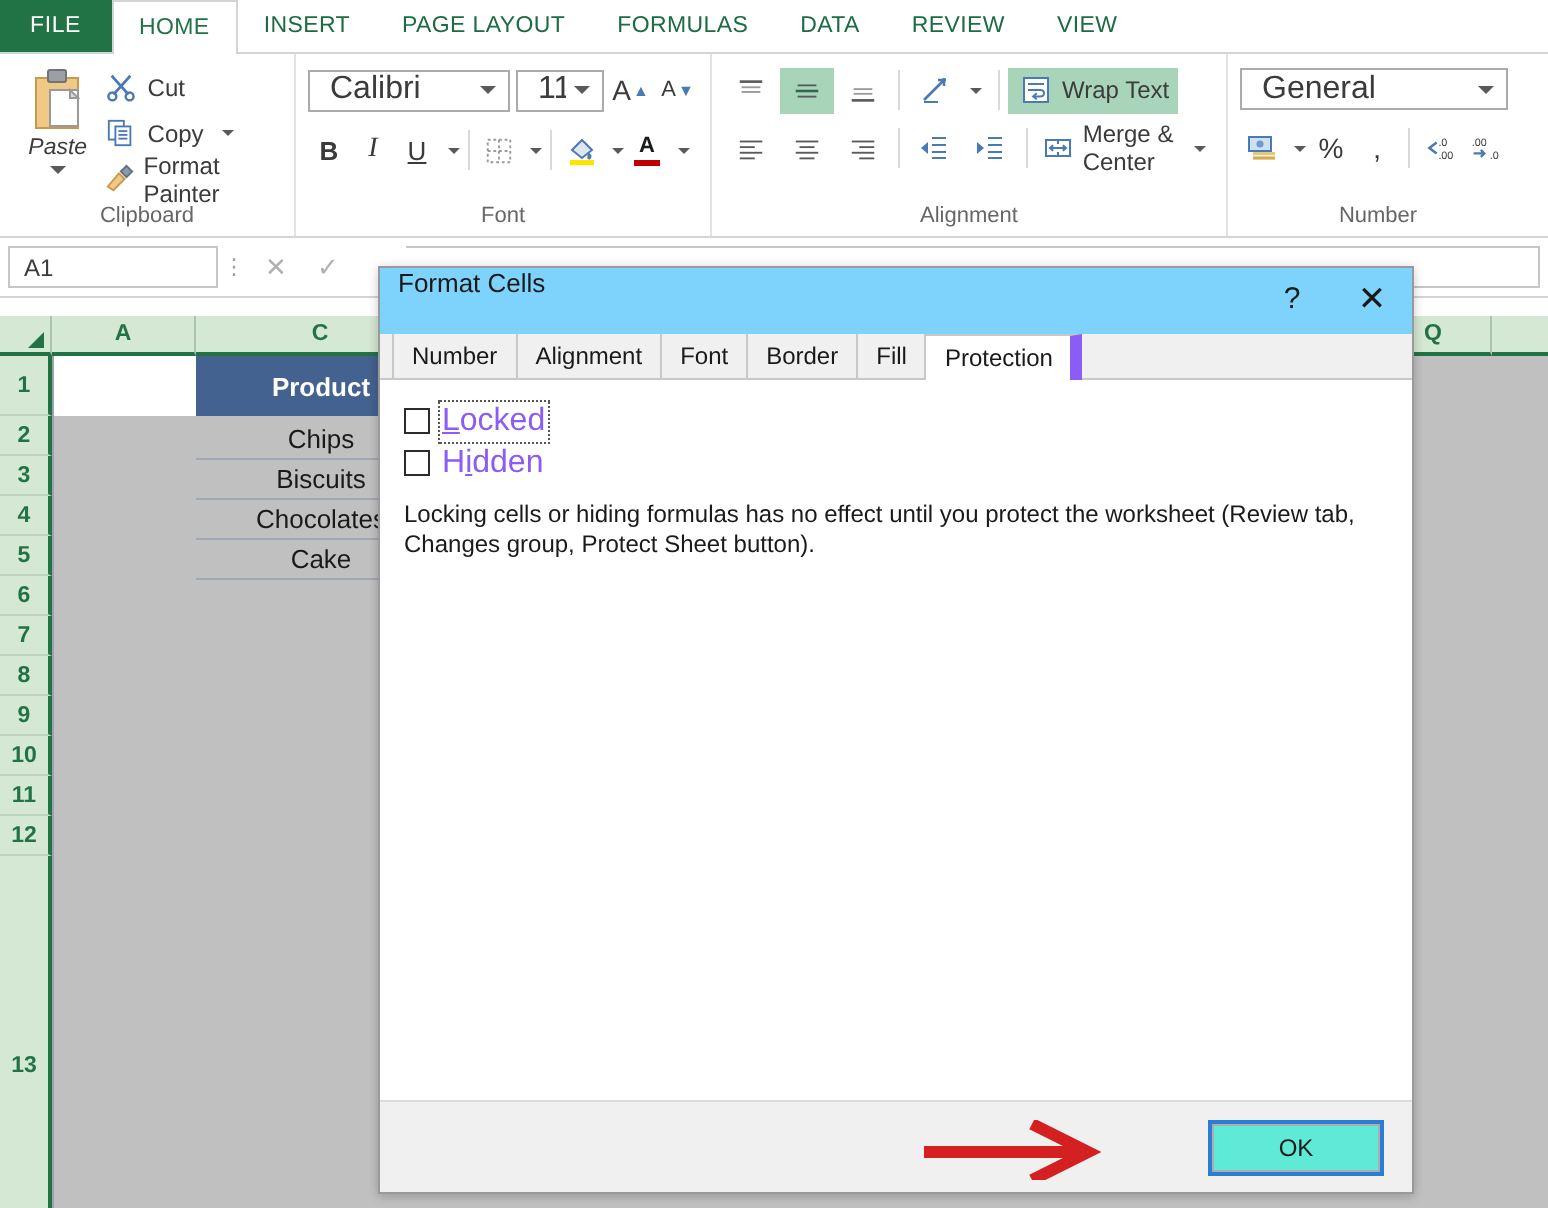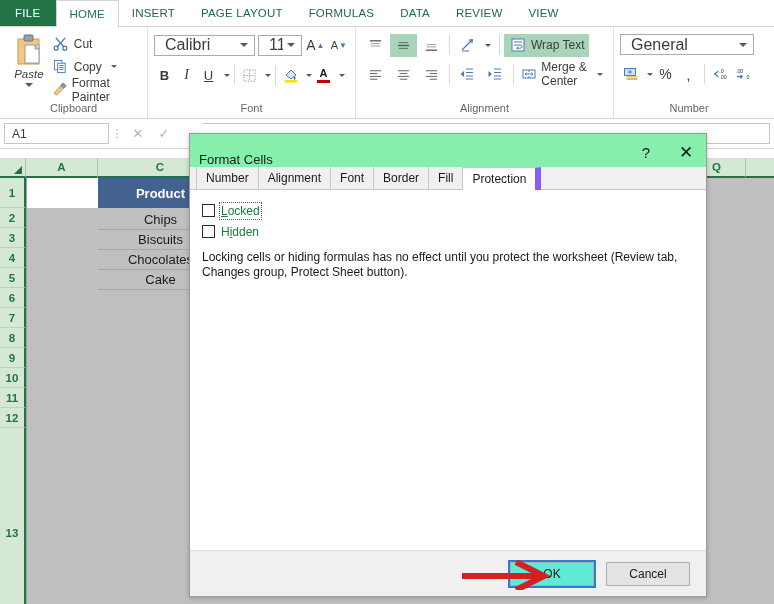--- a/index.html
+++ b/index.html
@@ -225,22 +225,22 @@
   .vline { position: absolute; top: 0; bottom: 0; width: 1px; background: #9aa3a8; }
 
   
   .dlg {
     position: absolute; left: 189px; top: 133px; width: 518px; height: 464px;
     background: #ffffff; border: 1px solid #9a9a9a;
     box-shadow: 0 1px 5px rgba(0,0,0,.22);
     display: flex; flex-direction: column;
   }
   .dlg-title {
-    height: 33px; display: flex; align-items: flex-end;
-    padding-left: 9px; background: #86efac;
+    height: 33px; display: flex; align-items: flex-start;
+    padding-left: 9px; background: #7dd3fc;
   }
   .dlg-title .t { flex: 1; font-size: 13px; color: #1a1a1a; }
   .dlg-help, .dlg-close {
     width: 40px; height: 30px; display:flex; align-items:center; justify-content:center;
     font-size: 15px; color: #1a1a1a;
   }
   .dlg-close { font-size: 17px; }
   .dlg-tabs {
     height: 23px; display: flex; align-items: flex-end;
     padding-left: 6px; background: #f0f0f0;
@@ -259,21 +259,21 @@
   }
   .dlg-body {
     flex: 1; background: #ffffff; padding: 11px 12px 0 12px;
     font-size: 12px; color: #1a1a1a;
   }
   .cb-row { display: flex; align-items: center; height: 19px; margin-bottom: 2px; }
   .cbox {
     width: 13px; height: 13px; border: 1px solid #2b2b2b; background: #ffffff;
     margin-right: 6px; flex: none;
   }
-  .cb-label { font-size: 12px; color: #15803d; }
+  .cb-label { font-size: 16px; color: #8b5cf6; }
   .cb-label.focused { outline: 1px dotted #555; outline-offset: 1px; }
   .cb-label u { text-decoration: underline; }
   .dlg-desc {
     margin-top: 9px; font-size: 12px; line-height: 15px; color: #1a1a1a;
     max-width: 480px;
   }
   .dlg-footer {
     height: 46px; background: #f0f0f0; border-top: 1px solid #dcdcdc;
     display: flex; align-items: center; justify-content: flex-end;
     padding-right: 16px; gap: 12px; position: relative;
@@ -656,20 +656,19 @@
     </div>
     <div class="cb-row">
       <span class="cbox"></span>
       <span class="cb-label">H<u>i</u>dden</span>
     </div>
     <div class="dlg-desc">Locking cells or hiding formulas has no effect until you protect the worksheet (Review tab, Changes group, Protect Sheet button).</div>
   </div>
 
   <div class="dlg-footer">
     <div class="dbtn primary">OK</div>
-    <div class="dbtn">Cancel</div>
   </div>
 </div>
 
 <svg class="arrow-ann" viewBox="0 0 110 30">
   <path d="M2 16 L78 16" stroke="#d42020" stroke-width="6" stroke-linecap="butt"></path>
   <path d="M56 2 L84 16 L56 30" fill="none" stroke="#d42020" stroke-width="6" stroke-linejoin="miter"></path>
 </svg>
 
 </body></html>

